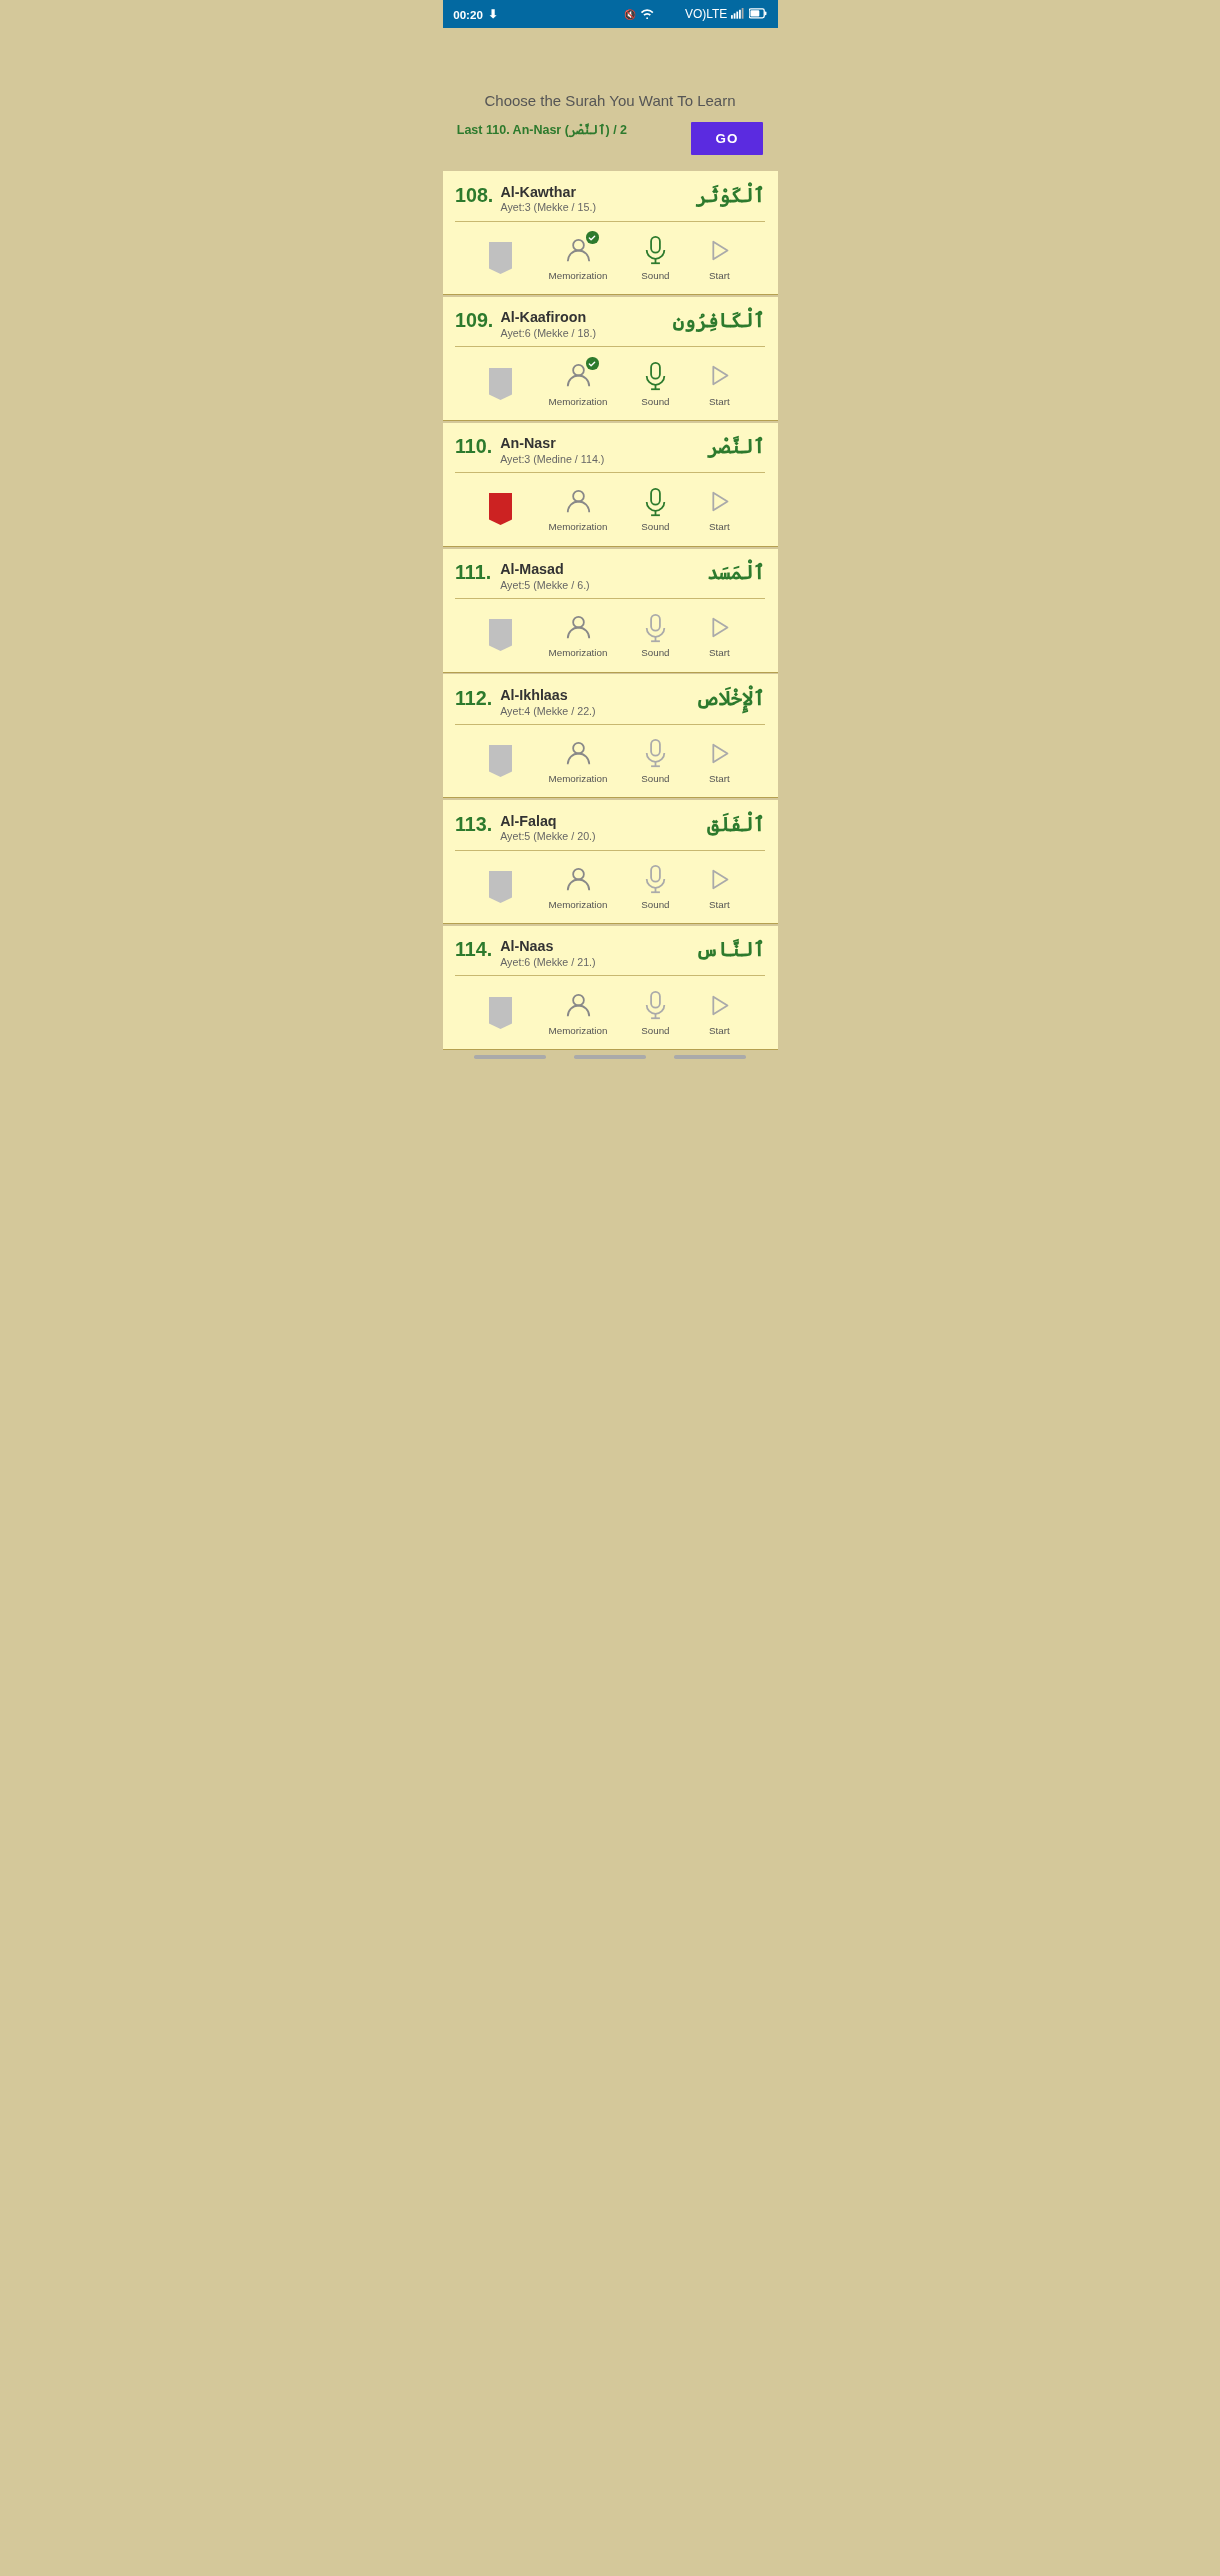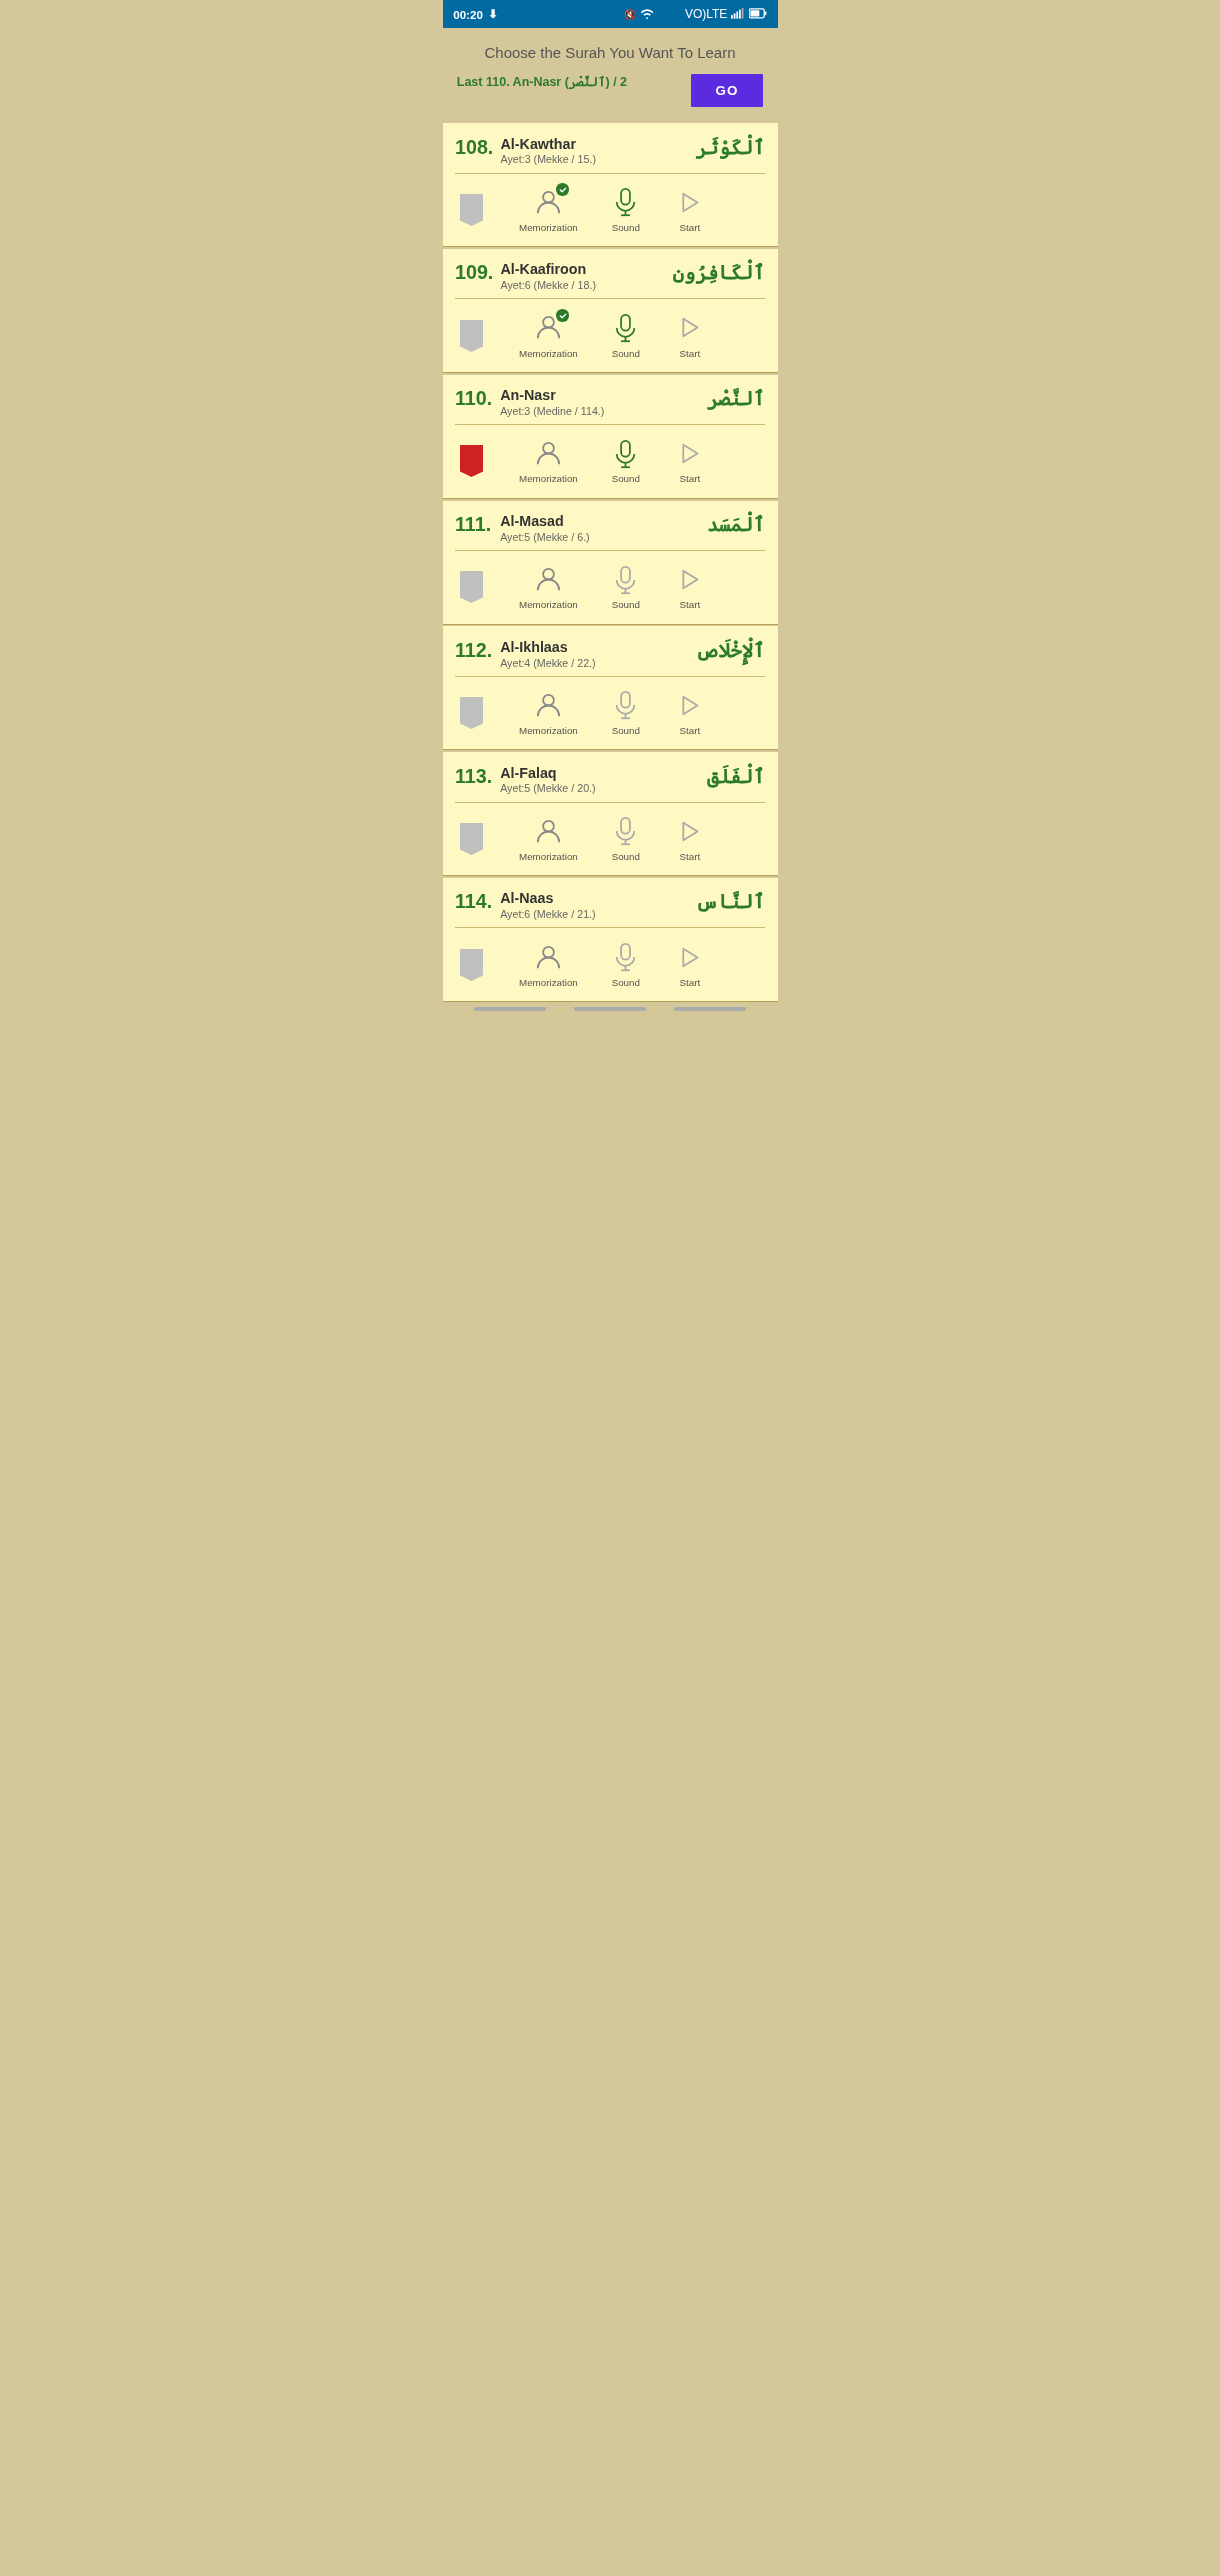--- a/index.html
+++ b/index.html
@@ -40,20 +40,21 @@
     .header-section {
       background: #d4c89a;
       padding: 16px 10.7px 9px;
       text-align: center;
     }
 
     .header-title {
       font-size: 15px;
       color: #555;
       margin-bottom: 12.5px;
+      margin-top: 48px;
     }
 
     .last-bar {
       display: flex;
       justify-content: space-between;
       align-items: flex-start;
       padding: 0 3.6px;
       margin-bottom: 7.2px;
     }
 
@@ -135,20 +136,21 @@
     }
 
     .surah-divider {
       border: none;
       border-top: 0.9px solid #c8b870;
       margin: 7.2px 0 9px;
     }
 
     .surah-actions {
       display: flex;
+      justify-content: center;
       gap: 32px;
       align-items: center;
       padding: 3.6px 0;
     }
 
     .action-item {
       display: flex;
       flex-direction: column;
       align-items: center;
       gap: 3.6px;

